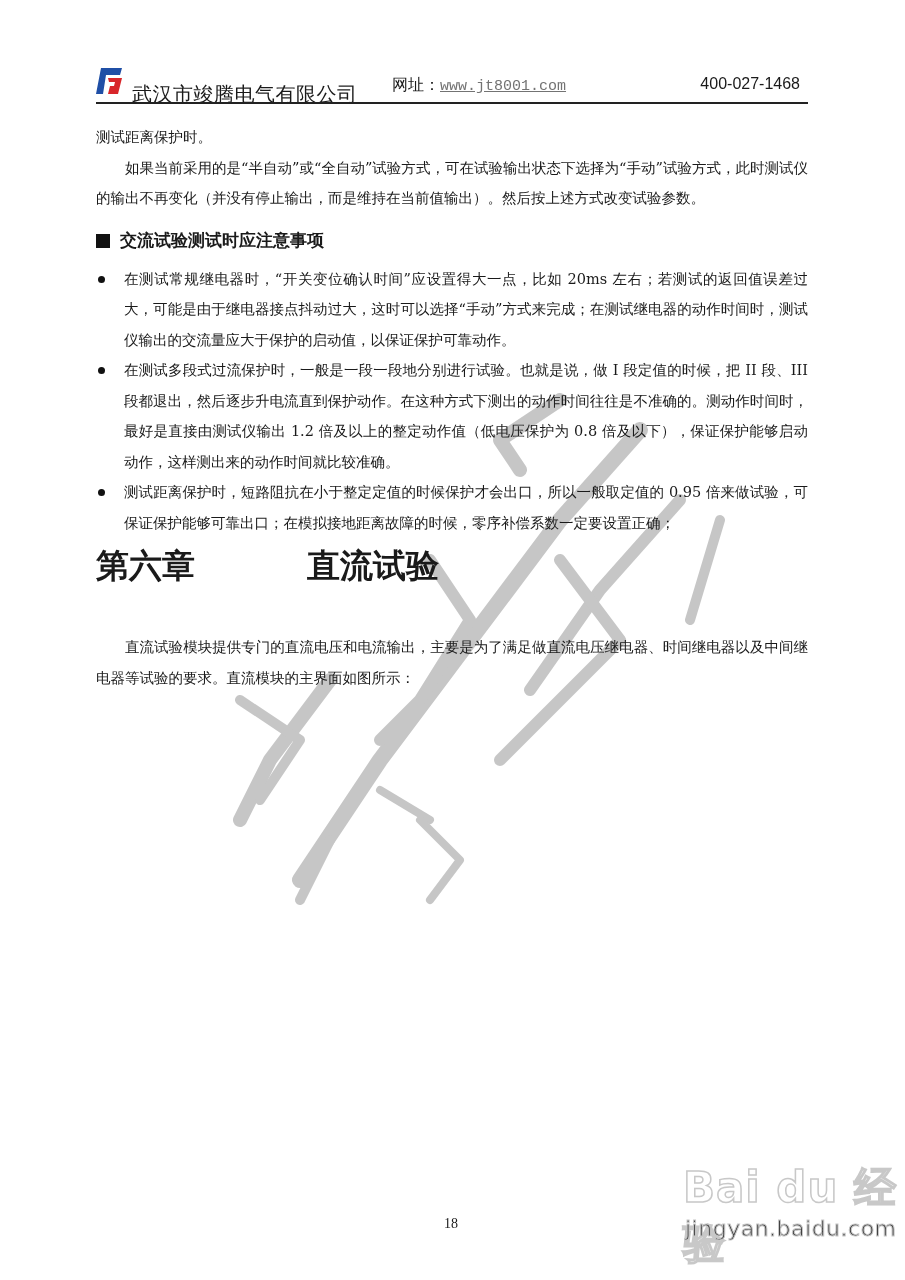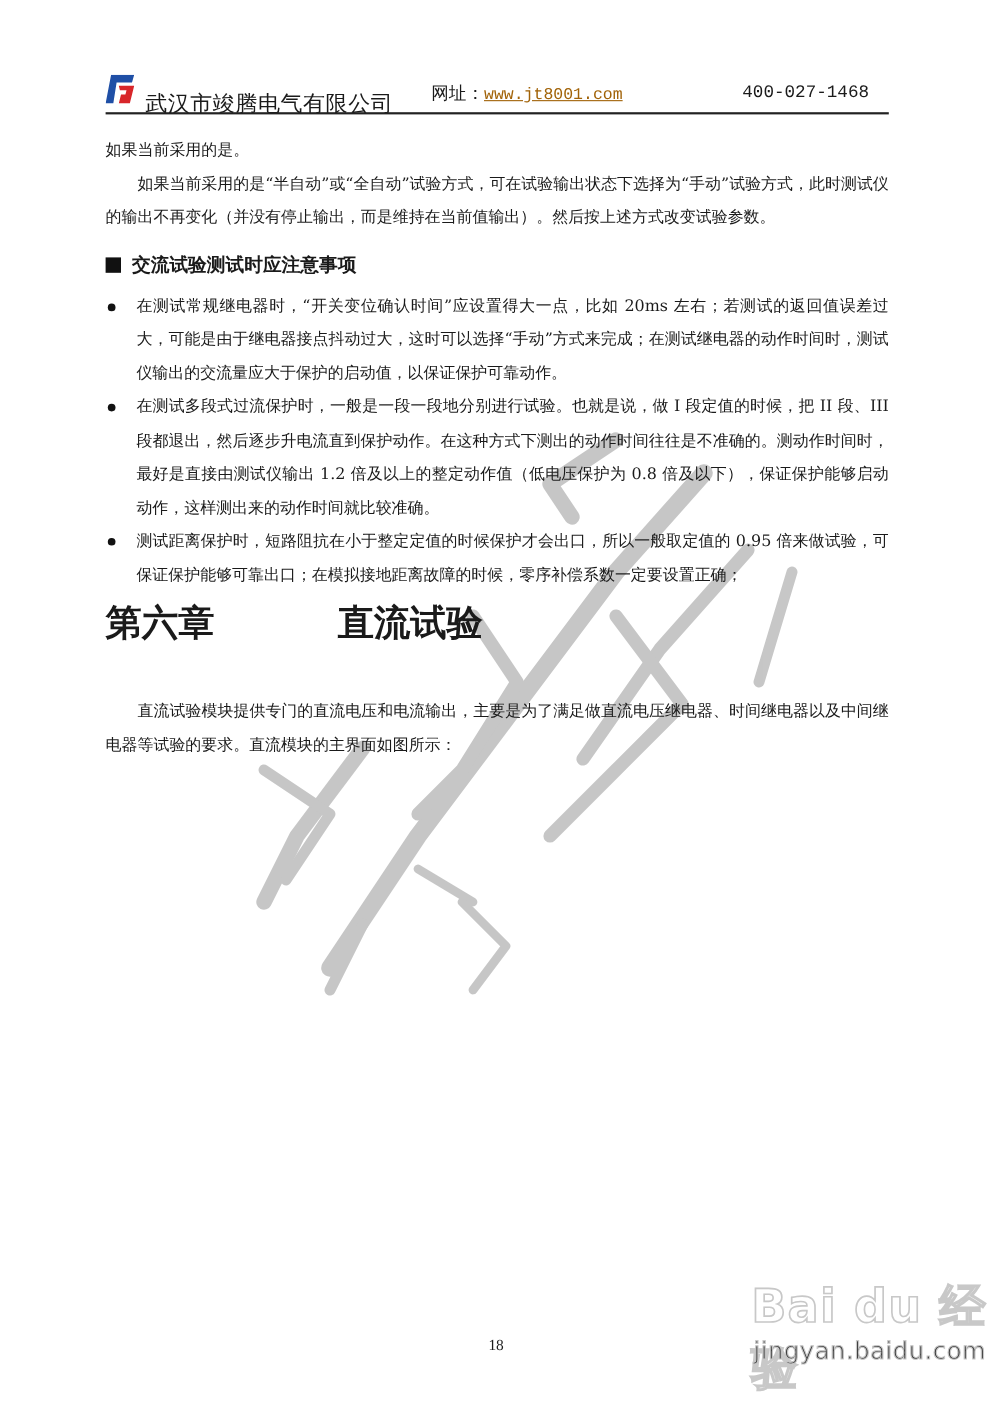--- a/index.html
+++ b/index.html
@@ -2,22 +2,22 @@
 <html><head>
 <meta charset="utf-8">
 <style>
   html, body { margin: 0; padding: 0; background: #ffffff; }
   body { width: 905px; height: 1280px; position: relative; overflow: hidden;
          font-family: "DejaVu Serif", "Liberation Serif", serif; color: #1a1a1a; }
   .header { position: absolute; left: 96px; top: 66px; width: 712px; height: 34px; }
   .logo { position: absolute; left: 0; top: 2px; width: 26px; height: 26px; }
   .company { position: absolute; left: 36px; top: 15px; font-size: 20px; letter-spacing: 0.5px; }
   .website { position: absolute; left: 296px; top: 9px; font-size: 16px; }
-  .website a { color: #a16207; text-decoration: underline; font-family: "Liberation Mono", "DejaVu Sans Mono", monospace; font-size: 15px; }
-  .phone { position: absolute; right: 18px; top: 9px; font-size: 16px; font-family: Liberation Mono, monospace; }
+  .website a { color: #737373; text-decoration: underline; font-family: "Liberation Mono", "DejaVu Sans Mono", monospace; font-size: 15px; }
+  .phone { position: absolute; right: 8px; top: 9px; font-size: 16px; font-family: Liberation Sans, sans-serif; }
   .header-rule { position: absolute; left: 96px; top: 102px; width: 712px; height: 2px; background: #222; }
 
   .content { position: absolute; left: 96px; top: 122px; width: 712px; }
   p.body { margin: 0; font-size: 14.5px; line-height: 30.5px; text-align: justify; }
   p.indent { text-indent: 29px; }
   .sec-heading { margin: 12px 0 8px 0; font-family: "DejaVu Sans", "Liberation Sans", sans-serif; font-weight: bold; font-size: 17px; display: flex; align-items: center; gap: 10px; height: 30px; }
   .sec-square { width: 14px; height: 14px; background: #111; display: inline-block; }
   ul.bullets { list-style: none; margin: 0; padding: 0; }
   ul.bullets li { position: relative; padding-left: 28px; font-size: 14.5px; line-height: 30.5px; text-align: justify; }
   ul.bullets li .dot { position: absolute; left: 2px; top: 12px; width: 7px; height: 7px; border-radius: 50%; background: #111; }
@@ -59,21 +59,21 @@
   </svg>
   <span class="company">武汉市竣腾电气有限公司</span>
   <span class="website">
     <span>网址：</span><a>www.jt8001.com</a>
   </span>
   <span class="phone">400-027-1468</span>
 </div>
 <div class="header-rule"></div>
 
 <div class="content">
-  <p class="body">如果当前采用的是。</p>
+  <p class="body">测试距离保护时。</p>
   <p class="body indent">如果当前采用的是“半自动”或“全自动”试验方式，可在试验输出状态下选择为“手动”试验方式，此时测试仪的输出不再变化（并没有停止输出，而是维持在当前值输出）。然后按上述方式改变试验参数。</p>
 
   <div class="sec-heading">
     <span class="sec-square"></span>
     <span>交流试验测试时应注意事项</span>
   </div>
 
   <ul class="bullets">
     <li><span class="dot"></span><span>在测试常规继电器时，“开关变位确认时间”应设置得大一点，比如 20ms 左右；若测试的返回值误差过大，可能是由于继电器接点抖动过大，这时可以选择“手动”方式来完成；在测试继电器的动作时间时，测试仪输出的交流量应大于保护的启动值，以保证保护可靠动作。</span></li>
     <li><span class="dot"></span><span>在测试多段式过流保护时，一般是一段一段地分别进行试验。也就是说，做 I 段定值的时候，把 II 段、III段都退出，然后逐步升电流直到保护动作。在这种方式下测出的动作时间往往是不准确的。测动作时间时，最好是直接由测试仪输出 1.2 倍及以上的整定动作值（低电压保护为 0.8 倍及以下），保证保护能够启动动作，这样测出来的动作时间就比较准确。</span></li>

